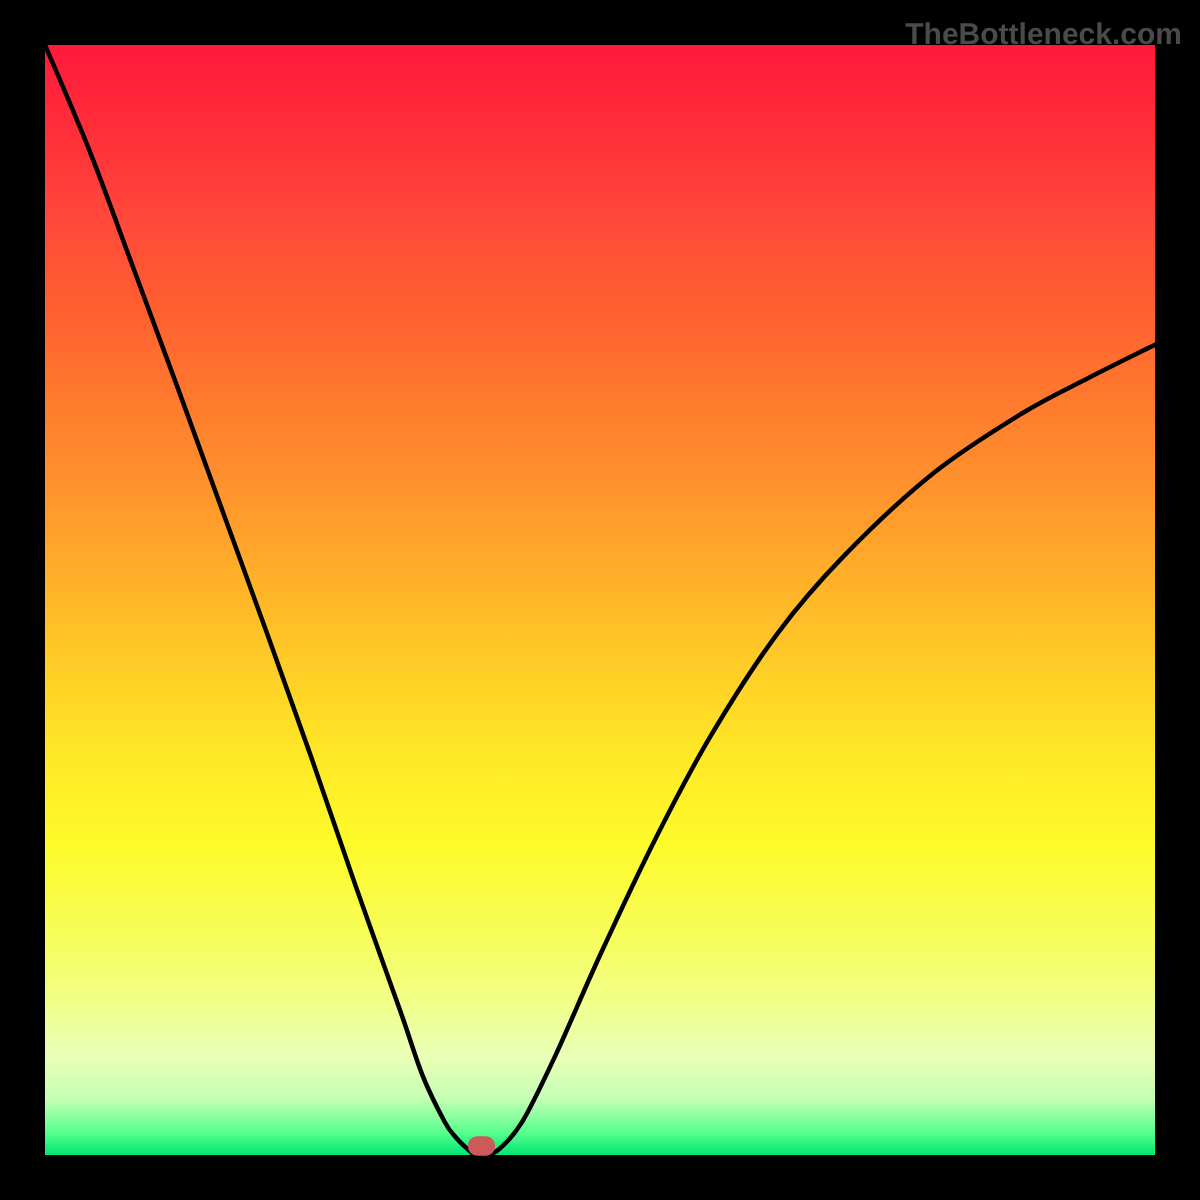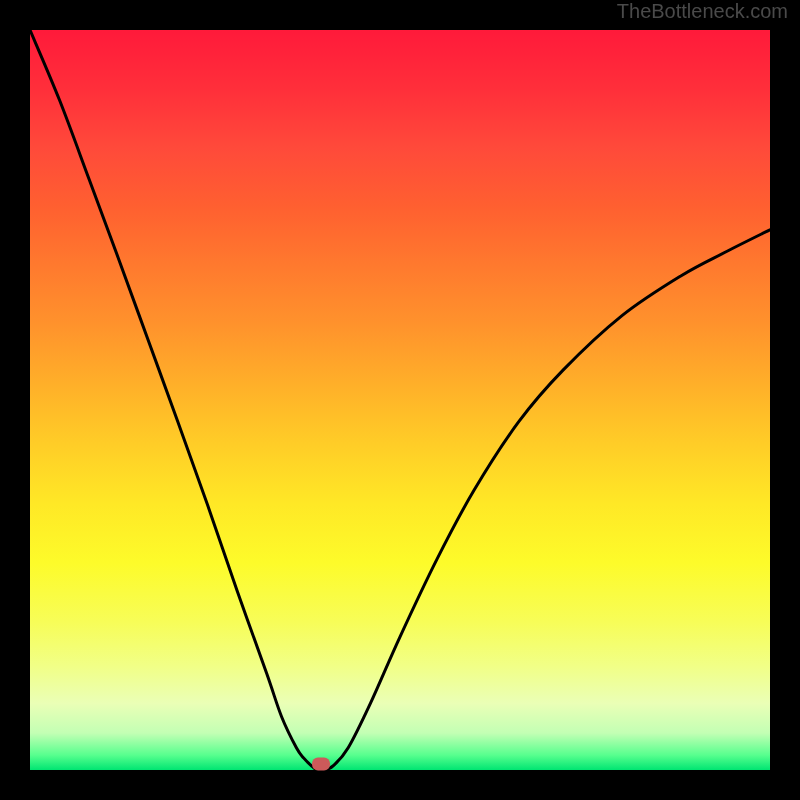--- a/index.html
+++ b/index.html
@@ -5,26 +5,26 @@
   * { margin: 0; padding: 0; box-sizing: border-box; }
   body {
     width: 800px;
     height: 800px;
     background: #000;
     position: relative;
     overflow: hidden;
   }
   .watermark {
     position: absolute;
-    top: 0;
+    top: 12px;
     right: 12px;
     font-family: Arial, sans-serif;
     font-size: 20px;
     color: #4a4a4a;
-    font-weight: 400;
+    font-weight: 700;
     z-index: 10;
   }
   .plot-area {
     position: absolute;
     left: 30px;
     top: 30px;
     width: 740px;
     height: 740px;
     background: linear-gradient(to bottom,
       #ff1a3a 0%,

